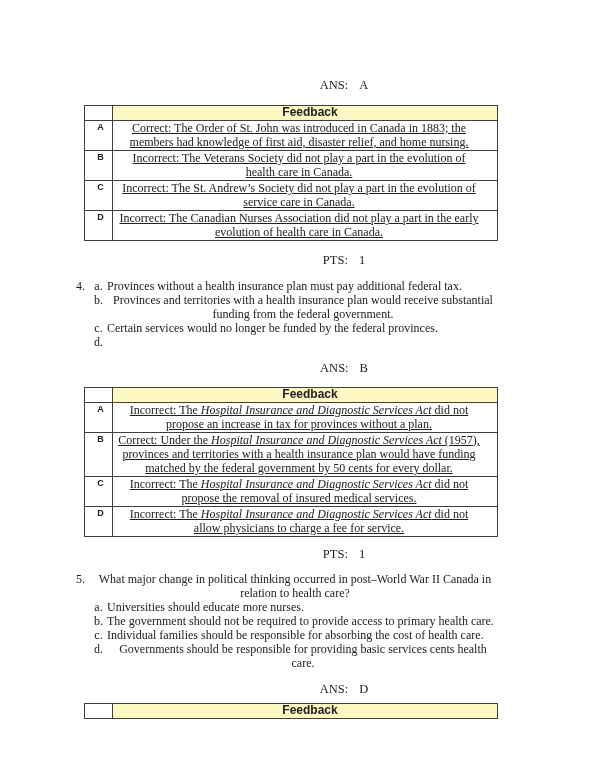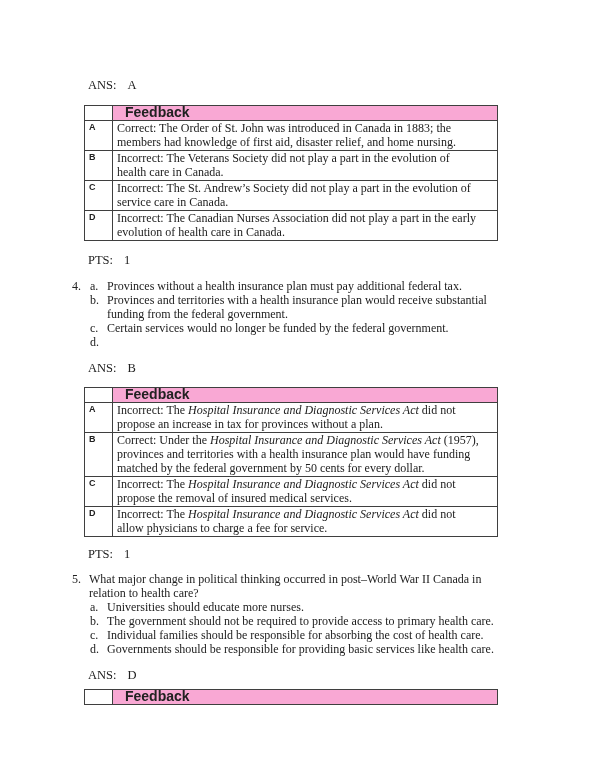--- a/index.html
+++ b/index.html
@@ -1,44 +1,44 @@
 <!DOCTYPE html>
 <html><head>
 <meta charset="utf-8">
 <style>
   html, body { margin:0; padding:0; }
   body {
     width:600px; height:776px; background:#ffffff; overflow:hidden;
     font-family:"Liberation Serif", serif; color:#212121;
     -webkit-font-smoothing:antialiased;
   }
-  .page { position:relative; width:600px; height:776px; }
+  .page { position:relative; width:600px; height:776px;text-align:center; }
   .content { padding-top:78px; }
 
   
   .kv-line { margin-left:88px; font-size:12.5px; line-height:15px; }
   .kv-line .val { margin-left:11px; }
 
   
   table.fb-table {
     border-collapse:collapse; table-layout:fixed;
     margin-left:84px; width:414px;
     font-size:12px; line-height:14px;
   }
   table.fb-table td { border:1px solid #3f3f3f; vertical-align:top; }
   td.keycell {
     width:23px; padding:1px 0 0 4px;
     font-family:"Liberation Sans", sans-serif; font-weight:bold; font-size:9px; line-height:11px;
     background:#ffffff;
   }
-  td.fbcell { padding:0 16px 1px 4px; }
+  td.fbcell { padding:0 16px 1px 4px;text-decoration:underline; }
   tr.hdr td { height:12px; }
   td.fbhead {
-    background:#f9a8d4; padding:1px 2px 1px 12px;
-    font-family:"Liberation Sans", sans-serif; font-weight:bold; font-size:14px; line-height:11px;
+    background:#fef9c3; padding:1px 2px 1px 12px;
+    font-family:"Liberation Sans", sans-serif; font-weight:bold; font-size:12px; line-height:11px;
   }
   .it { font-style:italic; }
 
   
   .question { display:flex; margin-left:72px; font-size:12px; line-height:14px; }
   .qnum { width:17px; flex:0 0 17px; }
   .qbody { width:412px; }
   .options { margin-left:1px; }
   .option { display:flex; }
   .olet { width:17px; flex:0 0 17px; }
@@ -97,21 +97,21 @@
           <div class="option">
             <span class="olet">a.</span>
             <span class="otext">Provinces without a health insurance plan must pay additional federal tax.</span>
           </div>
           <div class="option">
             <span class="olet">b.</span>
             <span class="otext">Provinces and territories with a health insurance plan would receive substantial funding from the federal government.</span>
           </div>
           <div class="option">
             <span class="olet">c.</span>
-            <span class="otext">Certain services would no longer be funded by the federal government.</span>
+            <span class="otext">Certain services would no longer be funded by the federal provinces.</span>
           </div>
           <div class="option">
             <span class="olet">d.</span>
           </div>
         </div>
       </div>
     </div>
 
     <div class="kv-line mt-b">
       <span class="lbl">ANS:</span><span class="val">B</span>
@@ -158,21 +158,21 @@
           <div class="option">
             <span class="olet">b.</span>
             <span class="otext">The government should not be required to provide access to primary health care.</span>
           </div>
           <div class="option">
             <span class="olet">c.</span>
             <span class="otext">Individual families should be responsible for absorbing the cost of health care.</span>
           </div>
           <div class="option">
             <span class="olet">d.</span>
-            <span class="otext">Governments should be responsible for providing basic services like health care.</span>
+            <span class="otext">Governments should be responsible for providing basic services cents health care.</span>
           </div>
         </div>
       </div>
     </div>
 
     <div class="kv-line mt-d">
       <span class="lbl">ANS:</span><span class="val">D</span>
     </div>
 
     <table class="fb-table mt-e">

